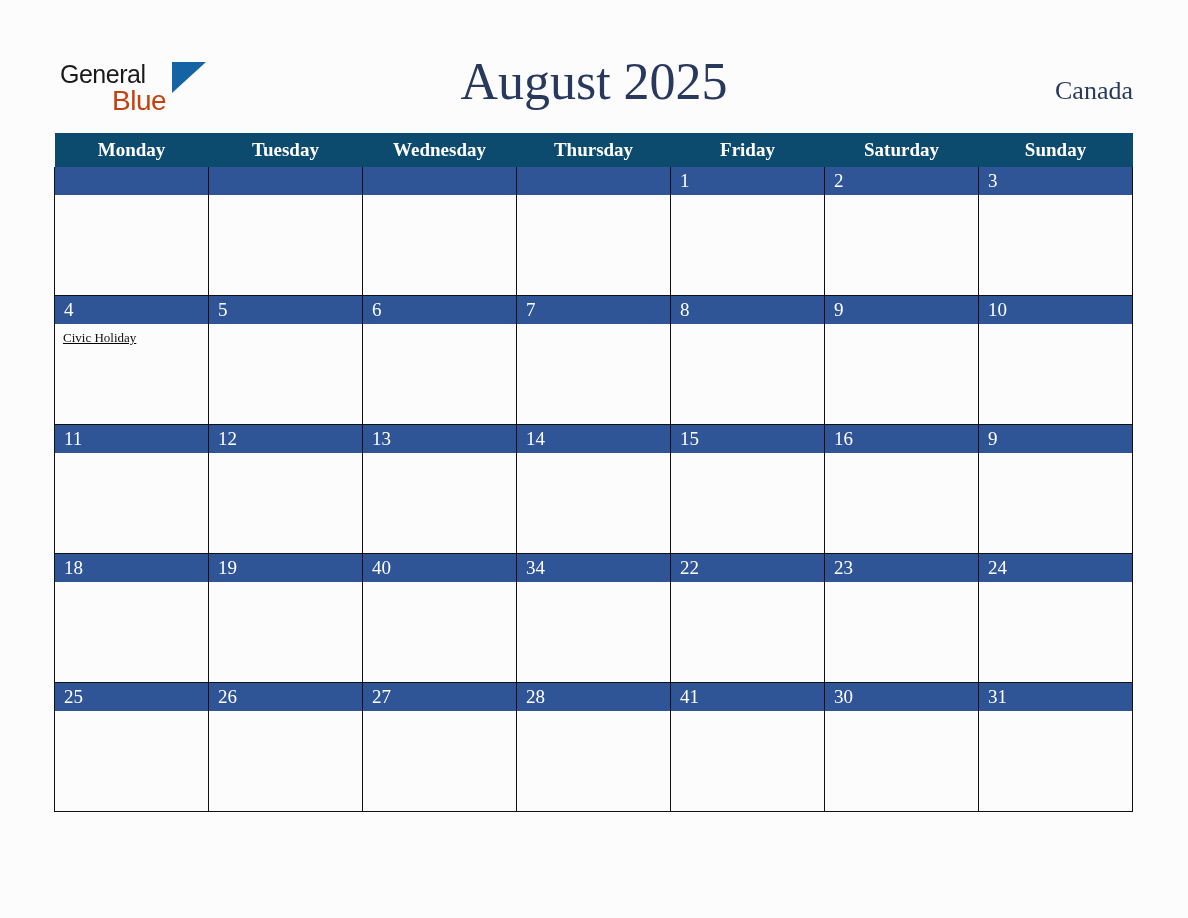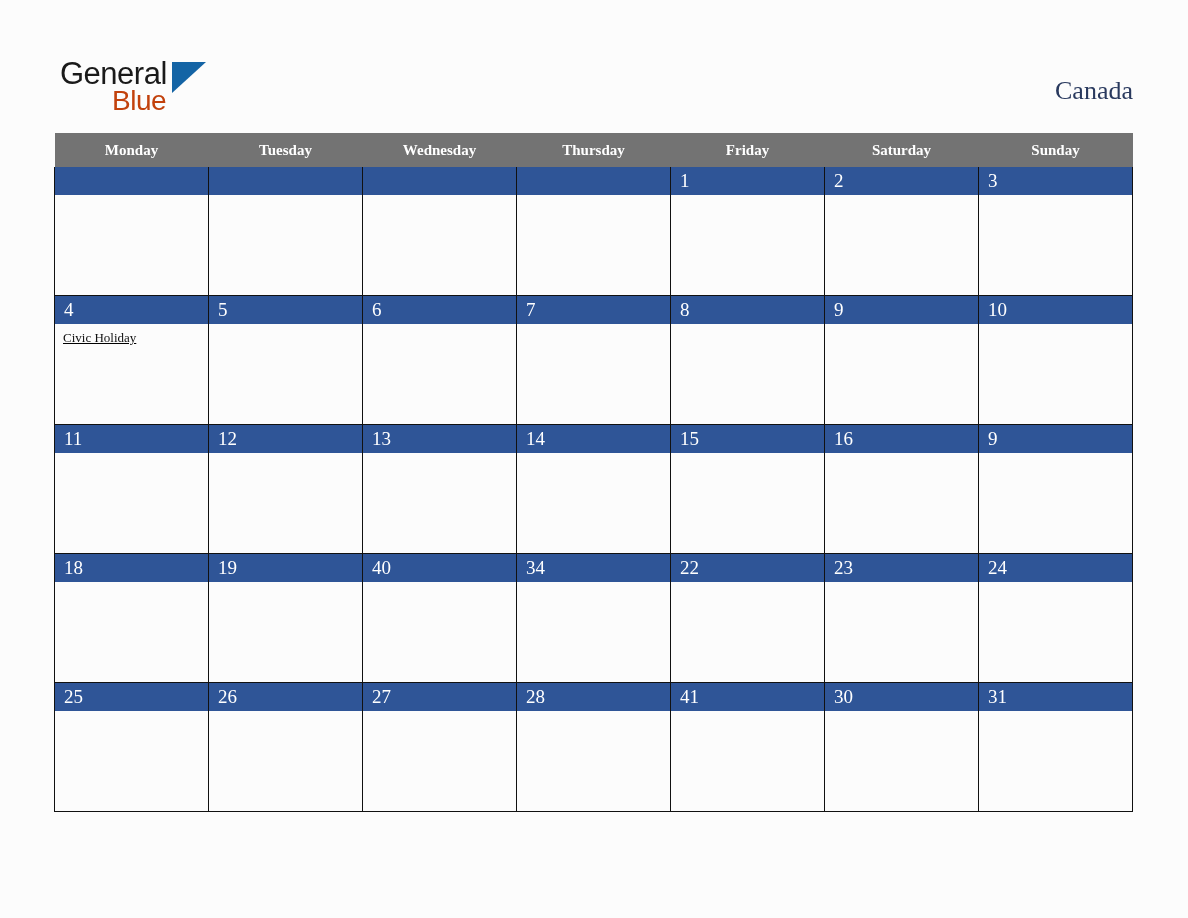--- a/index.html
+++ b/index.html
@@ -35,21 +35,21 @@
     left: 60px;
     top: 57px;
     width: 150px;
     height: 62px;
   }
   .logo-general {
     position: absolute;
     left: 0;
     top: 0;
     font-family: "Liberation Sans", sans-serif;
-    font-size: 31px;
+    font-size: 25px;
     color: #1a1a1a;
     letter-spacing: -0.5px;
     line-height: 34px;
     white-space: nowrap;
   }
   .logo-blue {
     position: absolute;
     left: 52px;
     top: 27px;
     font-family: "Liberation Sans", sans-serif;
@@ -98,24 +98,24 @@
   .calendar {
     position: absolute;
     left: 54px;
     top: 133px;
     width: 1079px;
     border-collapse: collapse;
     table-layout: fixed;
   }
 
   .calendar th {
-    background: #737373;
+    background: #0c4a6e;
     color: #ffffff;
     font-family: "Liberation Serif", serif;
-    font-size: 15px;
+    font-size: 19px;
     font-weight: bold;
     height: 34px;
     padding: 0;
     text-align: center;
     border: none;
     vertical-align: middle;
   }
 
   .calendar td {
     padding: 0;
@@ -162,20 +162,21 @@
 <div class="page">
 
   <div class="header">
 
     <div class="logo">
       <span class="logo-general">General</span>
       <span class="logo-triangle"></span>
       <span class="logo-blue">Blue</span>
     </div>
 
+    <div class="title">August 2025</div>
 
     <div class="region">Canada</div>
 
   </div>
 
   <table class="calendar">
     <thead>
       <tr>
         <th>Monday</th>
         <th>Tuesday</th>

